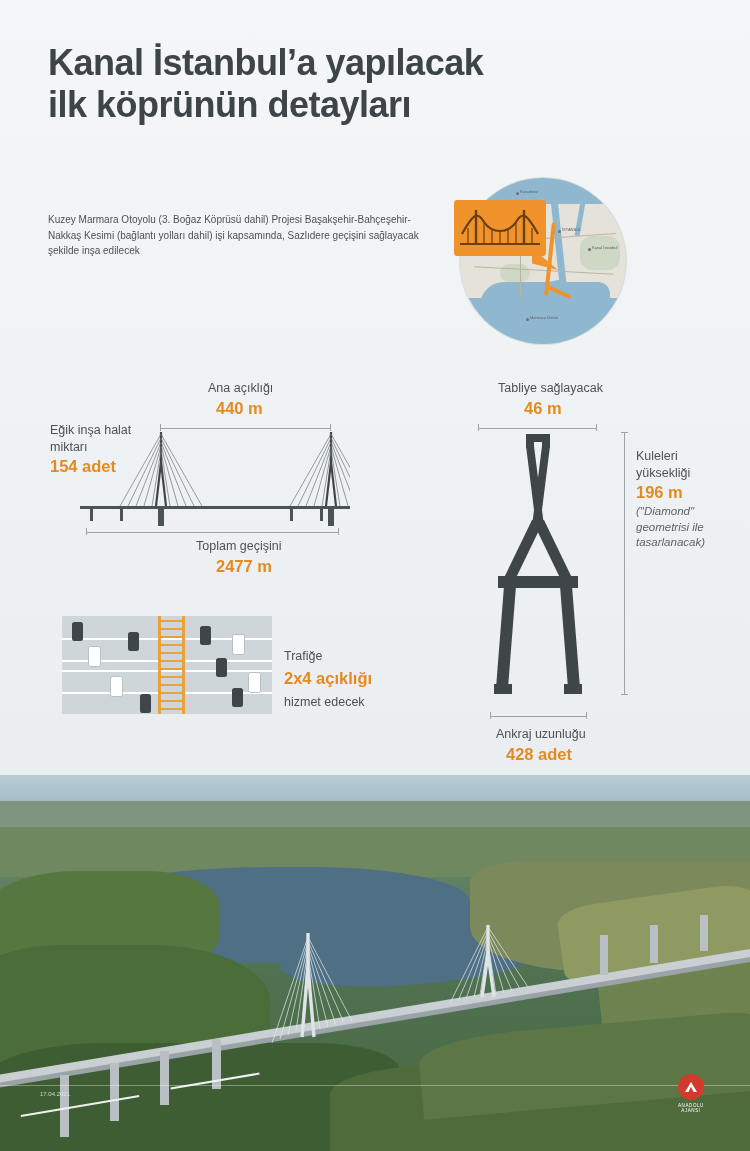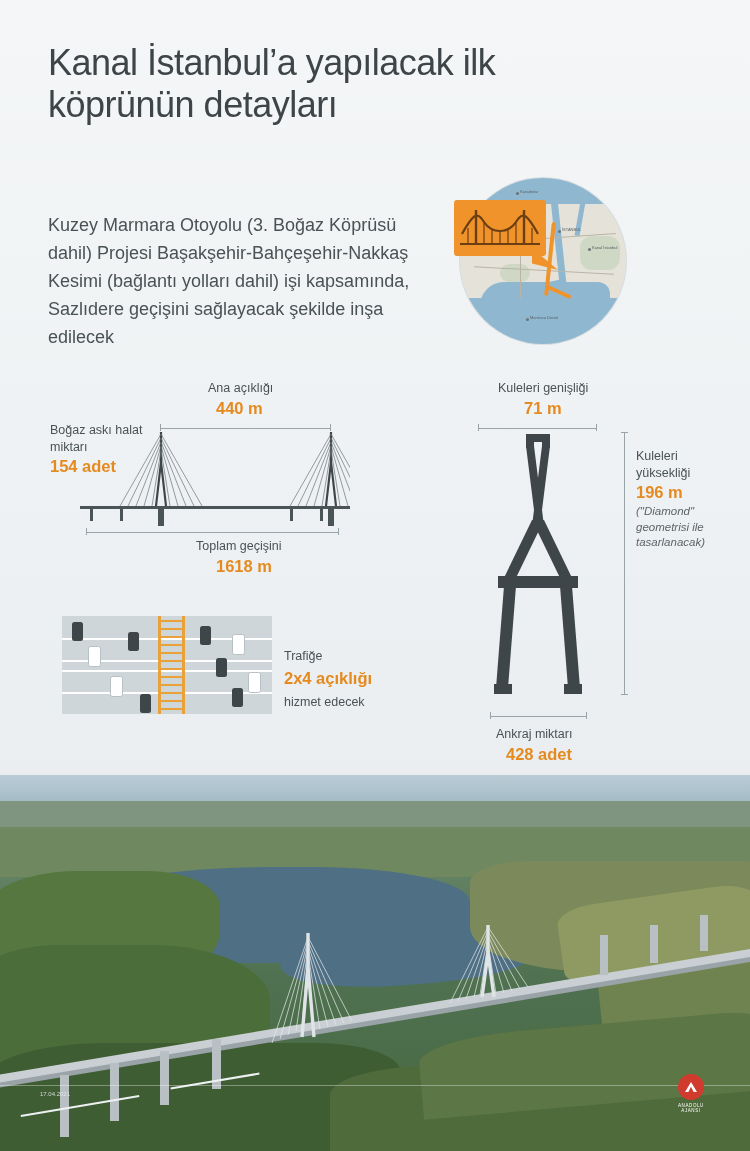--- a/index.html
+++ b/index.html
@@ -13,26 +13,26 @@
   .page{
     position:relative;
     width:750px;height:1151px;
     background:linear-gradient(180deg,#f4f6f7 0%,#eef1f3 45%,#e9edef 74%,#e6eaec 76%);
     overflow:hidden;
   }
 
   
   .title{
     position:absolute;left:48px;top:42px;width:470px;
-    font-size:36px;line-height:1.17;font-weight:normal;color:#3d4548;
+    font-size:36px;line-height:1.17;font-weight:bold;color:#3d4548;
     letter-spacing:-0.5px;
   }
   .subtitle{
     position:absolute;left:48px;top:212px;width:380px;
-    font-size:18px;line-height:1.55;color:#4a5255;
+    font-size:10px;line-height:1.55;color:#4a5255;
   }
 
   
   .map-wrap{
     position:absolute;left:460px;top:178px;width:166px;height:166px;
   }
   .map-circle{
     position:absolute;left:0;top:0;width:166px;height:166px;border-radius:50%;
     overflow:hidden;background:#c9d9e4;
     box-shadow:0 0 0 1px #d7dee2;
@@ -161,21 +161,21 @@
 
   <div>
 
     <div class="lbl" style="left:208px;top:380px;">Ana açıklığı</div>
     <div class="val" style="left:216px;top:398px;">440 m</div>
 
     <div class="dim-line" style="left:160px;top:428px;width:170px;"></div>
     <div class="tick" style="left:160px;top:424px;"></div>
     <div class="tick" style="left:330px;top:424px;"></div>
 
-    <div class="lbl" style="left:50px;top:422px;width:100px;">Boğaz askı halat miktarı</div>
+    <div class="lbl" style="left:50px;top:422px;width:100px;">Eğik inşa halat miktarı</div>
     <div class="val" style="left:50px;top:456px;">154 adet</div>
 
     <svg style="position:absolute;left:80px;top:418px;" width="270" height="112" viewBox="0 0 270 112">
 
       <rect x="0" y="88" width="270" height="3" fill="#4a5356"></rect>
 
       <rect x="78" y="91" width="6" height="17" fill="#4a5356"></rect>
       <rect x="248" y="91" width="6" height="17" fill="#4a5356"></rect>
       <rect x="10" y="91" width="3" height="12" fill="#4a5356"></rect>
       <rect x="40" y="91" width="3" height="12" fill="#4a5356"></rect>
@@ -210,21 +210,21 @@
           <path d="M251 24 L276 88"></path>
         <path d="M251 28 L268 88"></path>
           <path d="M251 32 L260 88"></path>
       </g>
     </svg>
 
     <div class="dim-line" style="left:86px;top:532px;width:252px;"></div>
     <div class="tick" style="left:86px;top:528px;"></div>
     <div class="tick" style="left:338px;top:528px;"></div>
     <div class="lbl" style="left:196px;top:538px;">Toplam geçişini</div>
-    <div class="val" style="left:216px;top:556px;">1618 m</div>
+    <div class="val" style="left:216px;top:556px;">2477 m</div>
   </div>
 
   <div>
     <div class="road" style="left:62px;top:616px;width:210px;height:98px;"></div>
 
     <div class="lane-dash" style="left:62px;top:638px;width:210px;height:1.5px;"></div>
     <div class="lane-dash" style="left:62px;top:660px;width:210px;height:1.5px;"></div>
     <div class="lane-dash" style="left:62px;top:670px;width:210px;height:1.5px;"></div>
     <div class="lane-dash" style="left:62px;top:692px;width:210px;height:1.5px;"></div>
 
@@ -254,22 +254,22 @@
     <div class="car" style="left:216px;top:658px;"></div>
     <div class="car light" style="left:248px;top:672px;"></div>
     <div class="car" style="left:232px;top:688px;"></div>
 
     <div class="lbl" style="left:284px;top:648px;">Trafiğe</div>
     <div class="val" style="left:284px;top:668px;">2x4 açıklığı</div>
     <div class="lbl" style="left:284px;top:694px;">hizmet edecek</div>
   </div>
 
   <div>
-    <div class="lbl" style="left:498px;top:380px;">Kuleleri genişliği</div>
-    <div class="val" style="left:524px;top:398px;">71 m</div>
+    <div class="lbl" style="left:498px;top:380px;">Tabliye sağlayacak</div>
+    <div class="val" style="left:524px;top:398px;">46 m</div>
 
     <div class="dim-line" style="left:478px;top:428px;width:118px;"></div>
     <div class="tick" style="left:478px;top:424px;"></div>
     <div class="tick" style="left:596px;top:424px;"></div>
 
     <svg style="position:absolute;left:470px;top:430px;" width="136" height="290" viewBox="0 0 136 290">
       <g fill="#3f4649">
 
         <path d="M56 4 h24 v14 h-8 v-6 h-8 v6 h-8 z"></path>
 
@@ -293,21 +293,21 @@
     <div class="tick-h" style="left:621px;top:432px;"></div>
     <div class="tick-h" style="left:621px;top:694px;"></div>
 
     <div class="lbl" style="left:636px;top:448px;width:90px;">Kuleleri yüksekliği</div>
     <div class="val" style="left:636px;top:482px;">196 m</div>
     <div class="note" style="left:636px;top:504px;width:96px;">("Diamond" geometrisi ile tasarlanacak)</div>
 
     <div class="dim-line" style="left:490px;top:716px;width:96px;"></div>
     <div class="tick" style="left:490px;top:712px;"></div>
     <div class="tick" style="left:586px;top:712px;"></div>
-    <div class="lbl" style="left:496px;top:726px;">Ankraj miktarı</div>
+    <div class="lbl" style="left:496px;top:726px;">Ankraj uzunluğu</div>
     <div class="val" style="left:506px;top:744px;">428 adet</div>
   </div>
 
   <div class="photo">
 
     <div class="ph" style="left:0;top:0;width:750px;height:34px;background:linear-gradient(180deg,#b9ccd6,#9fb8c3);"></div>
 
     <div class="ph" style="left:0;top:26px;width:750px;height:44px;background:#7f9580;"></div>
     <div class="ph" style="left:0;top:52px;width:750px;height:50px;background:#70885f;"></div>
 

